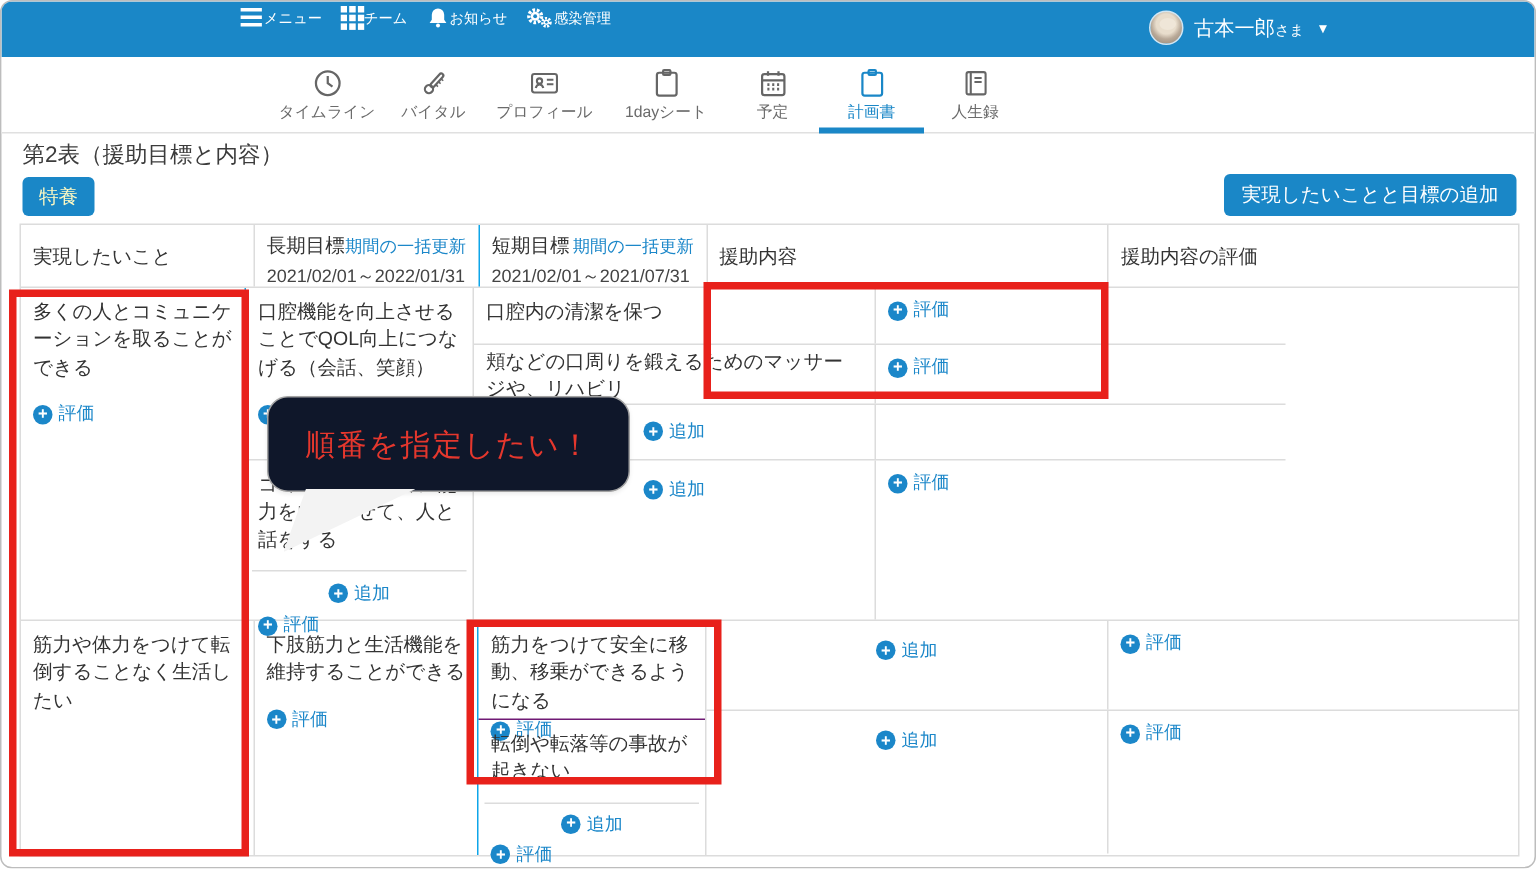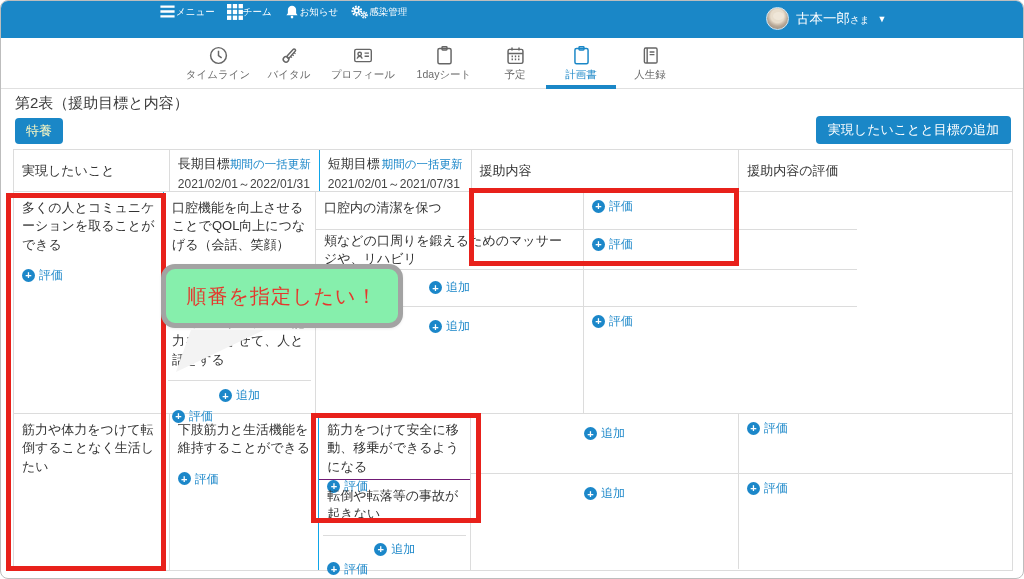--- a/index.html
+++ b/index.html
@@ -72,22 +72,22 @@
   .tlink{ color:#1b87c9; font-size:12px; display:inline-flex; align-items:center; cursor:pointer;
           white-space:nowrap; }
   .plus{ display:inline-flex; width:13px; height:13px; border-radius:50%; background:#1b87c9;
          color:#fff; font-size:11px; line-height:12px; justify-content:center; align-items:center;
          font-weight:bold; margin-right:4px; flex:0 0 13px; }
   .link-left{ display:block; padding:6px 8px; }
   .link-center{ display:flex; justify-content:center; padding-top:11px; }
 
   
   .redbox{ position:absolute; border:5px solid #e8211b; background:transparent; z-index:6; }
-  .bubble{ position:absolute; left:160px; top:263px; width:242px; height:64px; background:#86efac;
-           border:5px solid #a3a3a3; border-radius:14px; z-index:7; display:flex; align-items:center;
+  .bubble{ position:absolute; left:177px; top:263px; width:242px; height:64px; background:#0f172a;
+           border:1px solid #a3a3a3; border-radius:14px; z-index:7; display:flex; align-items:center;
            justify-content:center; box-shadow:0 1px 3px rgba(0,0,0,0.08); }
   .bubble-text{ color:#e5372d; font-size:20px; letter-spacing:1px; white-space:nowrap; }
   .bubble-tail{ position:absolute; left:10px; top:61px; width:88px; height:42px; background:#f3f3f3;
                 clip-path:polygon(17% 0%, 100% 0%, 0% 100%); z-index:6; }
 </style>
 </head>
 <body>
 
 <div class="screen">
 

